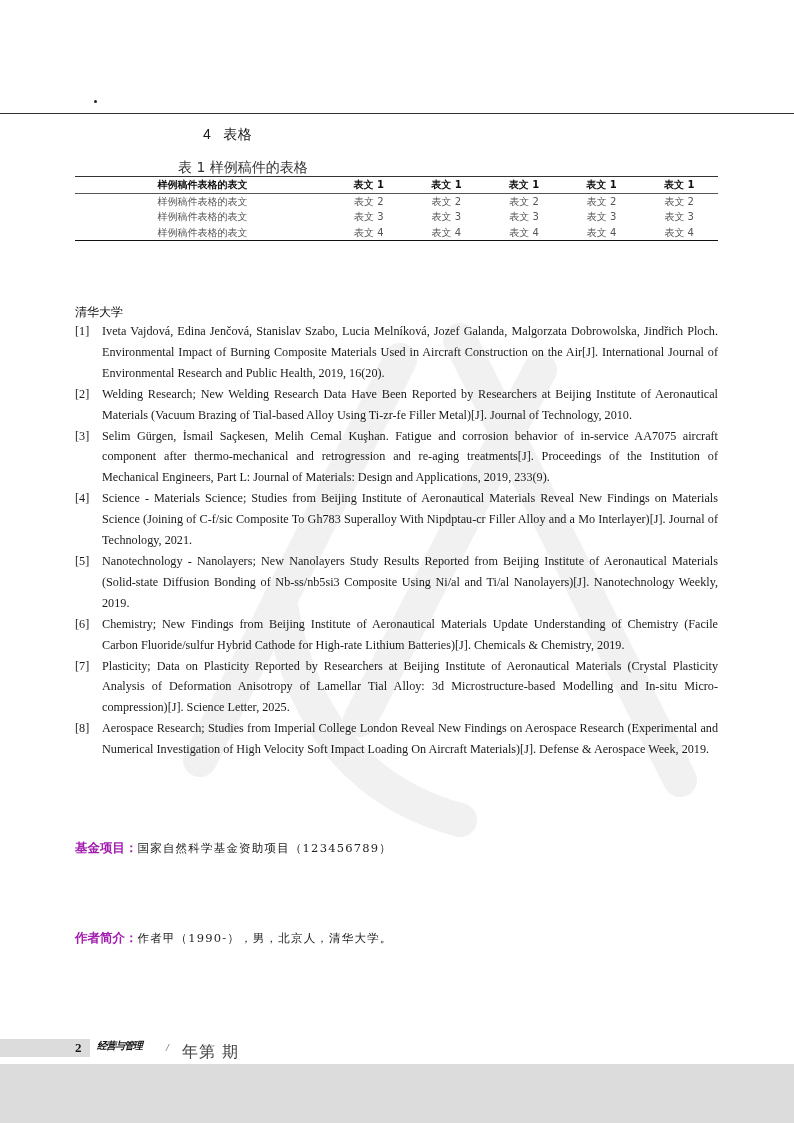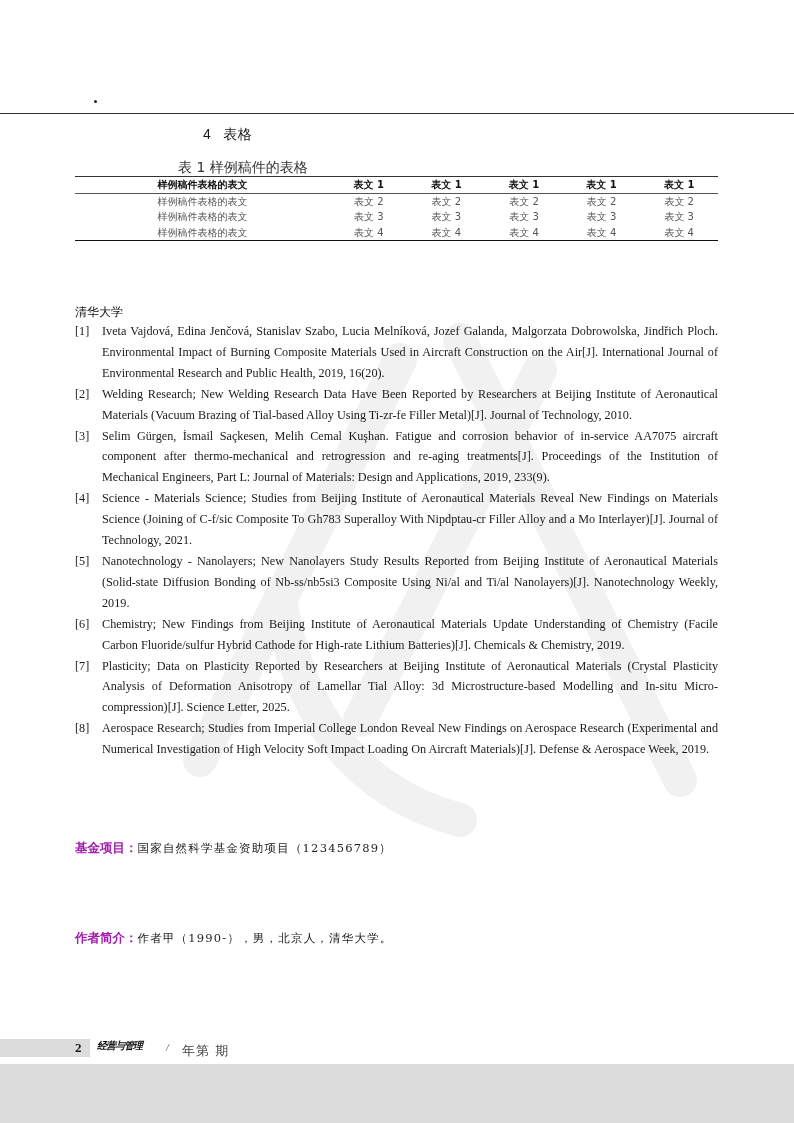--- a/index.html
+++ b/index.html
@@ -28,21 +28,21 @@
   .ref-num { width: 27px; flex: none; }
   .ref-text { flex: 1; text-align: justify; }
   .fund { position: absolute; left: 75px; top: 840px; font-size: 12.5px; }
   .author { position: absolute; left: 75px; top: 923px; font-size: 12.5px; margin-top: 7px; }
   .label-strong { font-family: "DejaVu Sans", sans-serif; font-weight: bold; font-size: 12.5px; color: #a21caf; }
   .label-body { font-family: "DejaVu Serif", serif; font-size: 11.5px; letter-spacing: 1.2px; color: #222; text-align: right; }
   .footer-bar { position: absolute; left: 0; top: 1039px; width: 90px; height: 18px; background: #dcdcdc; }
   .page-num { position: absolute; left: 75px; top: 1040px; font-size: 13px; font-weight: bold; font-family: "Liberation Serif", serif; }
   .journal-logo { position: absolute; left: 97px; top: 1039px; font-size: 10px; font-style: italic; font-weight: bold; font-family: "DejaVu Serif", serif; letter-spacing: -1px; color: #111; }
   .footer-sep { position: absolute; left: 166px; top: 1042px; font-size: 10px; color: #444; font-style: italic; }
-  .issue-text { position: absolute; left: 182px; top: 1042px; font-size: 13px; color: #444; font-family: "DejaVu Sans", sans-serif; letter-spacing: 1px; }
+  .issue-text { position: absolute; left: 182px; top: 1042px; font-size: 16px; color: #444; font-family: "DejaVu Sans", sans-serif; letter-spacing: 1px; }
   .bottom-band { position: absolute; left: 0; top: 1064px; width: 794px; height: 59px; background: #dcdcdc; }
 </style>
 </head>
 <body>
 
 <svg class="watermark" viewBox="0 0 560 560">
   <g fill="none" stroke="#f1f1f1" stroke-width="34" stroke-linecap="round">
     <path d="M240 60 L40 460"></path>
     <path d="M120 300 Q150 480 300 520"></path>
     <path d="M300 40 L520 480"></path>

